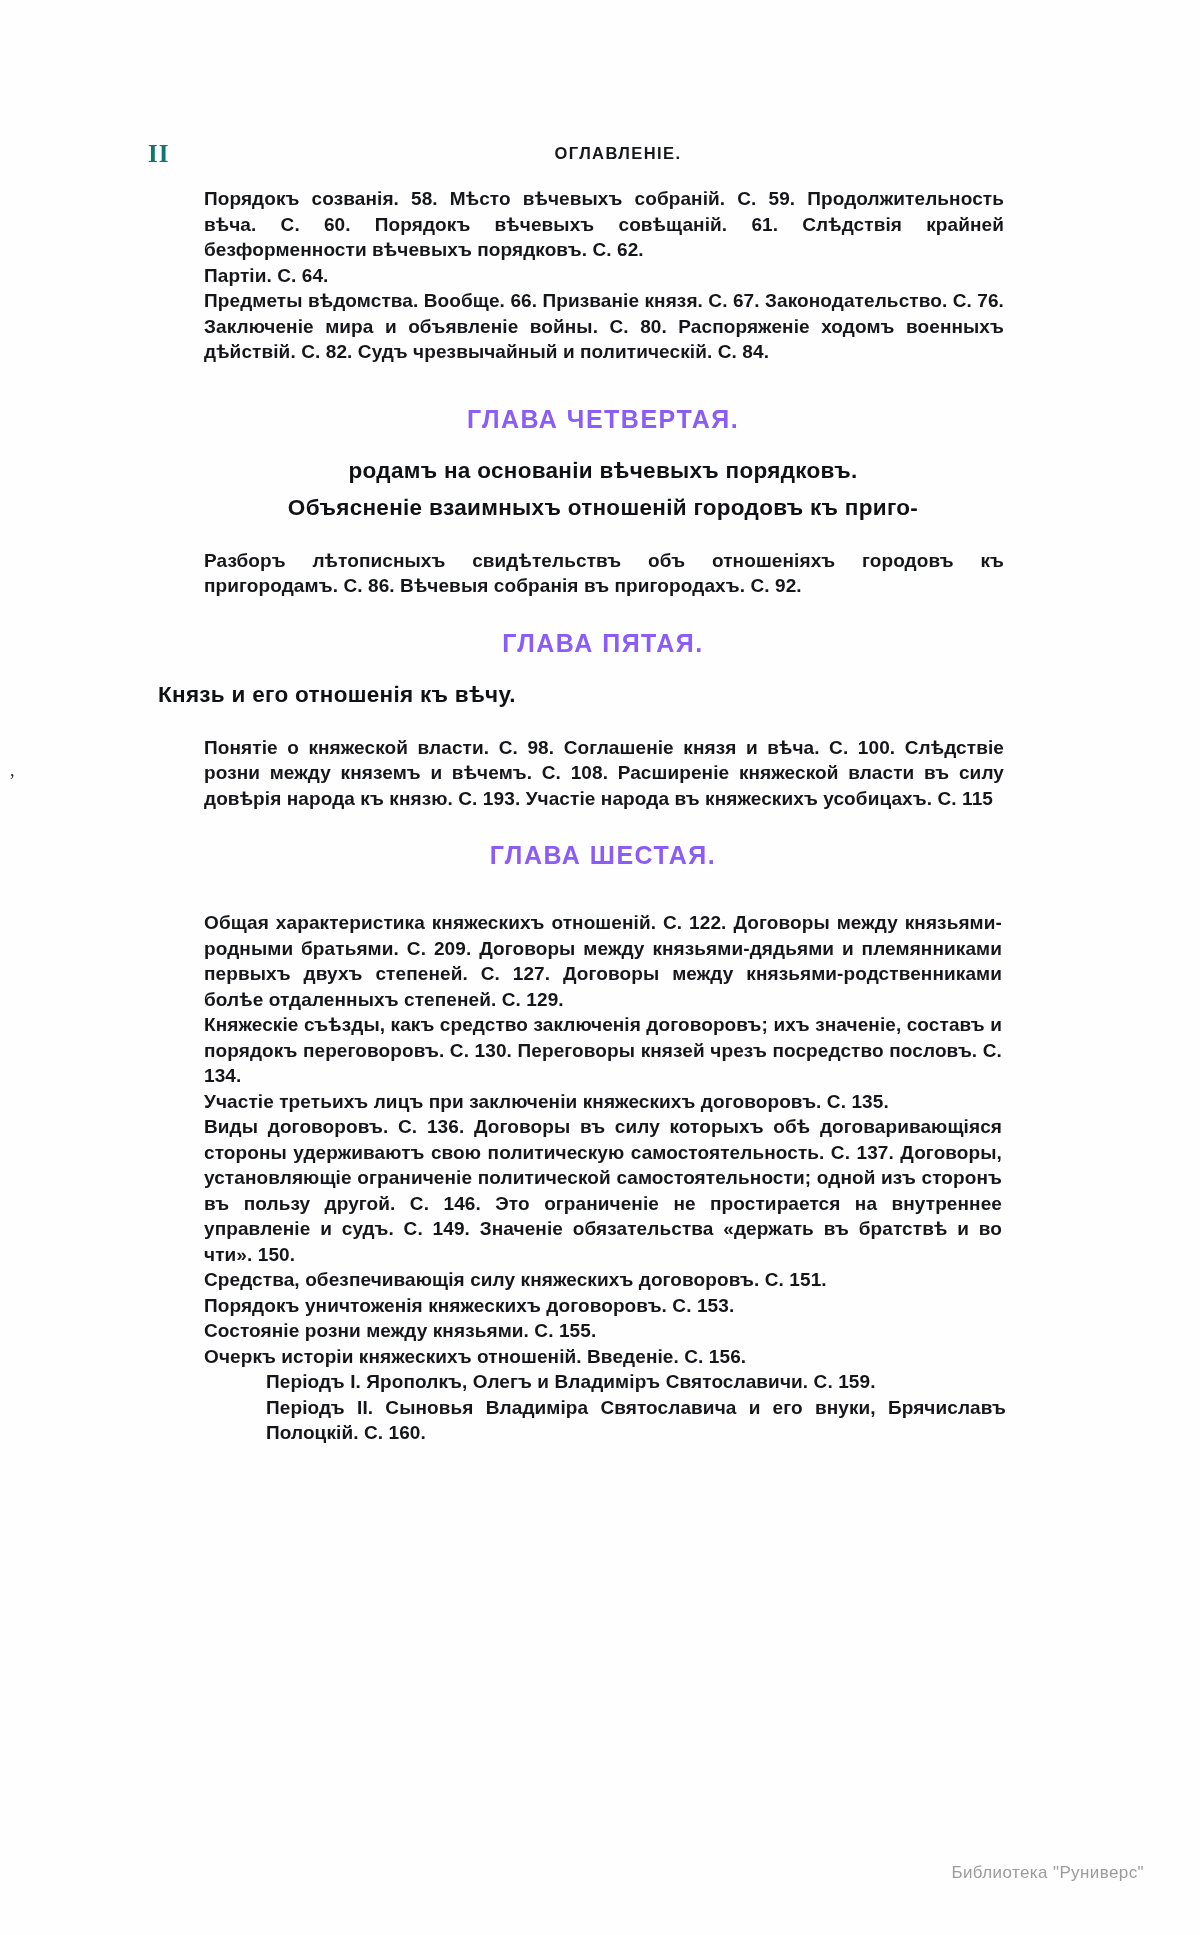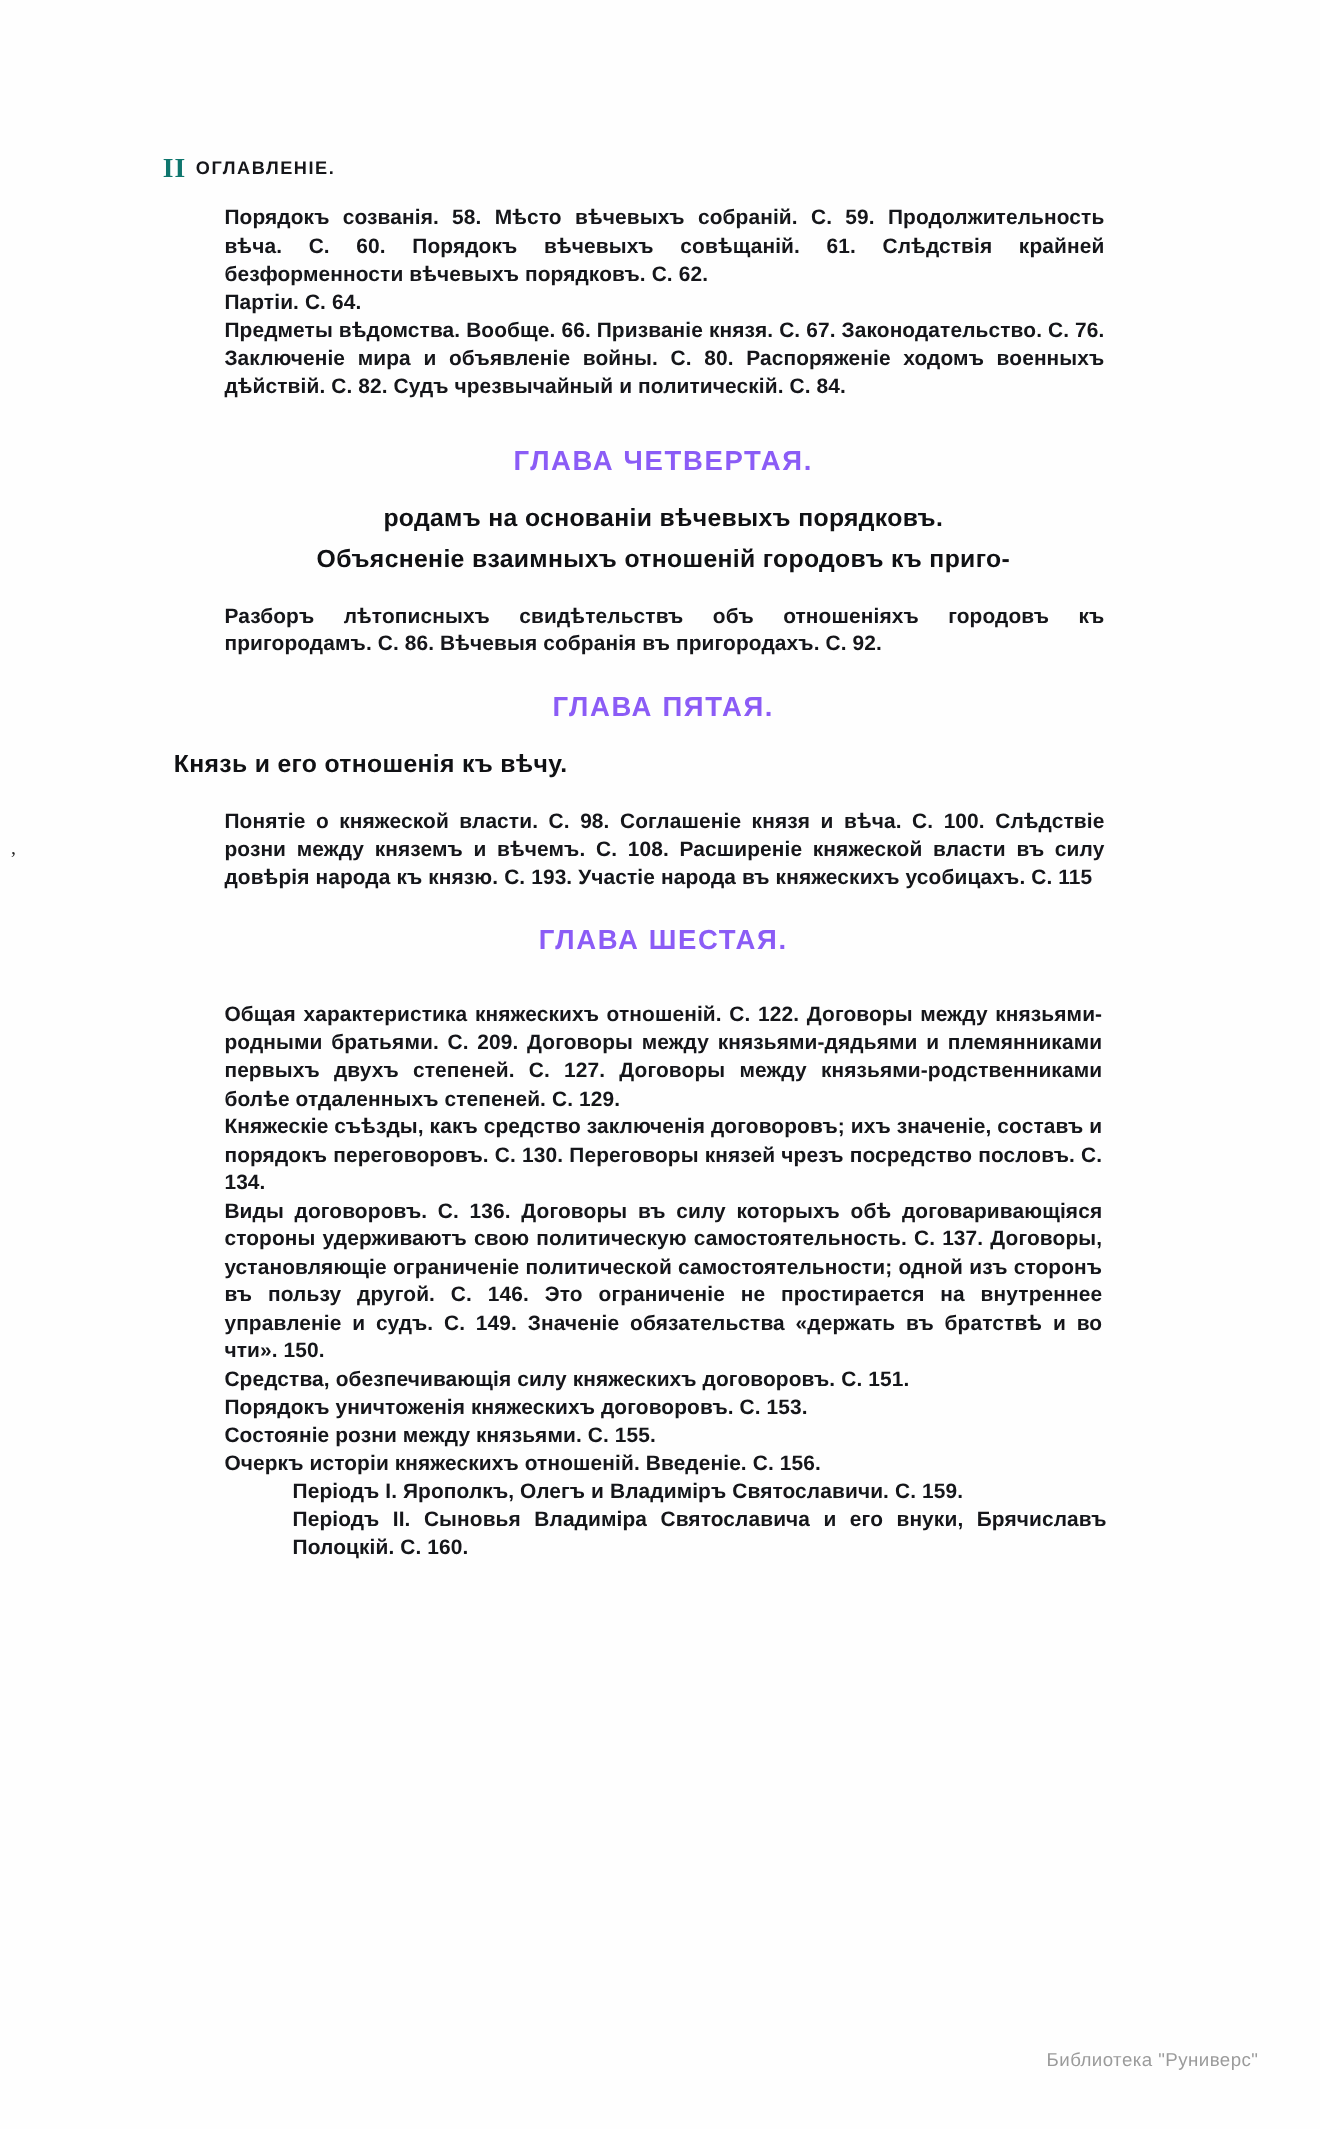--- a/index.html
+++ b/index.html
@@ -43,21 +43,21 @@
     font-weight: bold;
     font-size: 25px;
     letter-spacing: 1px;
     color: #0f766e;
   }
   .running-head {
     position: absolute;
     left: 0;
     right: 0;
     top: 4px;
-    text-align: left;
+    text-align: center;
     font-family: "Liberation Sans", sans-serif;
     font-weight: bold;
     font-size: 16.5px;
     letter-spacing: 1.4px;
     color: #15161a;
     padding-left: 30px;
   }
 
   
   .block {
@@ -182,20 +182,21 @@
 
     <div class="sp-30"></div>
 
     <div class="block">
       <div class="chapter-title">ГЛАВА ШЕСТАЯ.</div>
       <div class="sp-18"></div>
       <div class="sp-22"></div>
       <div class="indent-block-2">
         <p class="para">Общая характеристика княжескихъ отношеній. С. 122. Договоры между князьями-родными братьями. С. 209. Договоры между князьями-дядьями и племянниками первыхъ двухъ степеней. С. 127. Договоры между князьями-родственниками болѣе отдаленныхъ степеней. С. 129.</p>
         <p class="para">Княжескіе съѣзды, какъ средство заключенія договоровъ; ихъ значеніе, составъ и порядокъ переговоровъ. С. 130. Переговоры князей чрезъ посредство пословъ. С. 134.</p>
+        <p class="para">Участіе третьихъ лицъ при заключеніи княжескихъ договоровъ. С. 135.</p>
         <p class="para">Виды договоровъ. С. 136. Договоры въ силу которыхъ обѣ договаривающіяся стороны удерживаютъ свою политическую самостоятельность. С. 137. Договоры, установляющіе ограниченіе политической самостоятельности; одной изъ сторонъ въ пользу другой. С. 146. Это ограниченіе не простирается на внутреннее управленіе и судъ. С. 149. Значеніе обязательства «держать въ братствѣ и во чти». 150.</p>
         <p class="para">Средства, обезпечивающія силу княжескихъ договоровъ. С. 151.</p>
         <p class="para">Порядокъ уничтоженія княжескихъ договоровъ. С. 153.</p>
         <p class="para">Состояніе розни между князьями. С. 155.</p>
         <p class="para">Очеркъ исторіи княжескихъ отношеній. Введеніе. С. 156.</p>
       </div>
       <div class="deep-indent">
         <p class="para">Періодъ I. Ярополкъ, Олегъ и Владиміръ Святославичи. С. 159.</p>
         <p class="para">Періодъ II. Сыновья Владиміра Святославича и его внуки, Брячиславъ Полоцкій. С. 160.</p>
       </div>

